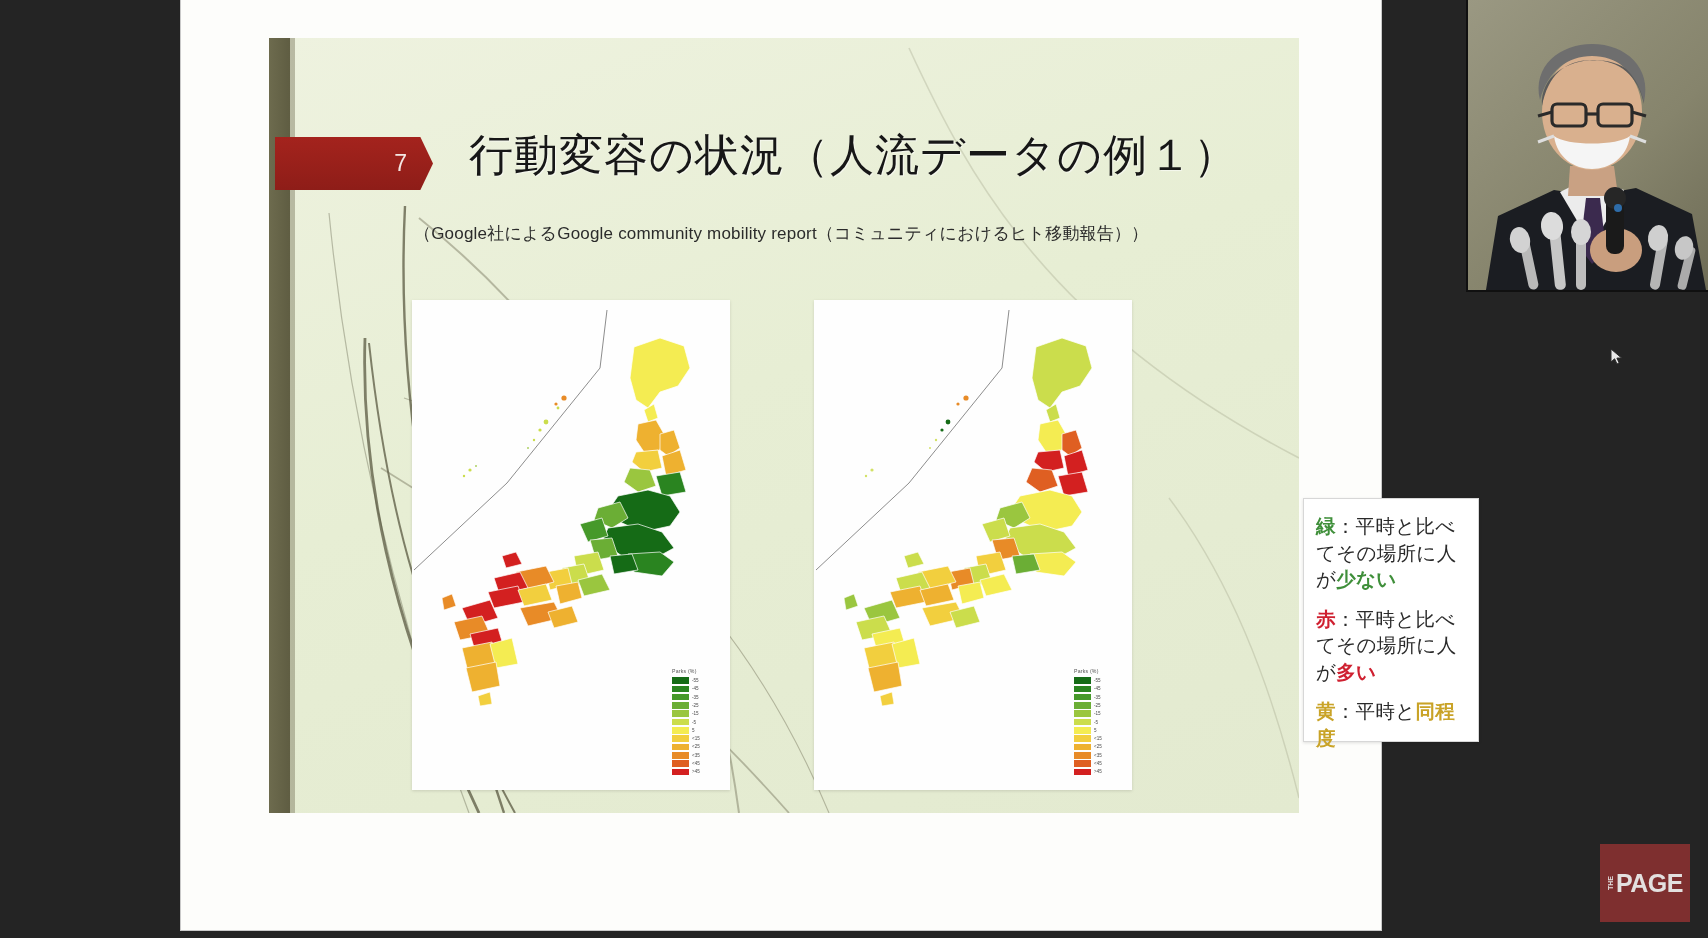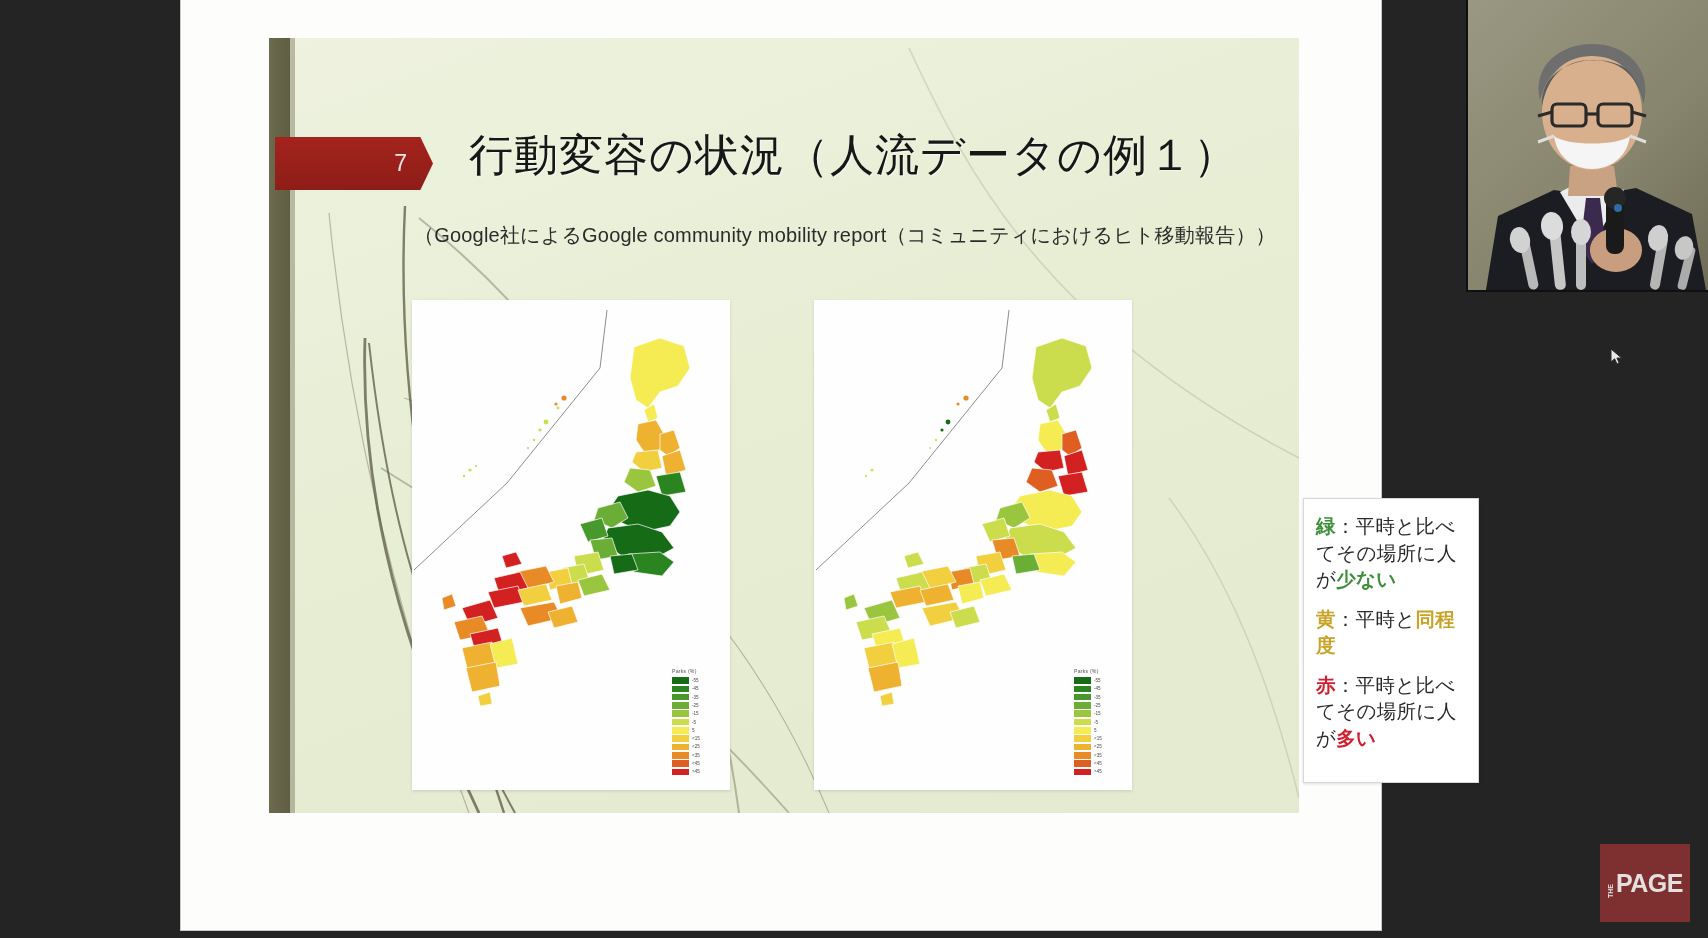--- a/index.html
+++ b/index.html
@@ -38,61 +38,61 @@
   
   #slide-title { position:absolute; left:200px; top:88px; width:810px;
                  font-size:44px; letter-spacing:1px; color:#171717;
                  font-weight:400; white-space:nowrap;
                  text-shadow:1px 1px 1px rgba(255,255,255,.6); }
 
   
   #subtitle { position:absolute; left:145px; top:177px; width:860px; }
   #subtitle .l1 { font-size:25px; color:#1d1d1d; letter-spacing:.5px;
                   white-space:nowrap; }
-  #subtitle .l2 { font-size:20px; color:#2b2b2b; margin-top:7px;
+  #subtitle .l2 { font-size:17px; color:#2b2b2b; margin-top:7px;
                   letter-spacing:.2px; white-space:nowrap; }
 
   
   .map-panel { position:absolute; top:262px; width:318px; height:490px;
                background:#fefefe; box-shadow:0 1px 3px rgba(0,0,0,.13);
                overflow:hidden; }
   #map-left  { left:143px; }
   #map-right { left:545px; }
   .map-panel svg { position:absolute; left:0; top:0; width:100%; height:100%; }
 
   
   .legend { position:absolute; right:12px; bottom:14px; width:46px; }
   .legend .lg-title { font-size:5.2px; color:#555; margin-bottom:2px;
                       letter-spacing:.2px; }
   .legend .lg-row { display:flex; align-items:center; height:8.3px; }
   .legend .sw { width:17px; height:6.6px; margin-right:3px; }
   .legend .lb { font-size:4.6px; color:#4a4a4a; }
 
   
-  #annot { position:absolute; left:1122px; top:498px; width:176px; height:285px;
+  #annot { position:absolute; left:1122px; top:498px; width:176px; height:244px;
            background:#ffffff; border:1px solid #d7d7d7;
            box-shadow:0 1px 3px rgba(0,0,0,.12); padding:14px 9px 0 12px; }
   #annot p { font-size:19.5px; line-height:1.36; color:#2a2a2a;
              margin-bottom:13px; letter-spacing:.3px; }
   #annot .g  { color:#3f8f3a; font-weight:bold; }
   #annot .y  { color:#c9a327; font-weight:bold; }
   #annot .r  { color:#cf2030; font-weight:bold; }
 
   
   #video { position:absolute; right:0px; top:0px; width:240px; height:290px;
            background:#8d8c75; overflow:hidden;
            box-shadow:0 0 0 2px #101010; }
   #video .wall { position:absolute; inset:0;
                  background:linear-gradient(135deg,#9a9882,#86846c 60%,#6e6c56); }
 
   
   #logo { position:absolute; right:18px; bottom:16px; width:90px; height:78px;
           background:#7e2f2f; display:flex; align-items:center;
           justify-content:center; }
-  #logo .lg { display:flex; color:#e3e0df; }
+  #logo .lg { display:flex; align-items:center; color:#e3e0df; }
   #logo .the { font-size:7px; font-weight:bold; letter-spacing:0;
                writing-mode:vertical-rl; transform:rotate(180deg);
                margin-right:2px; line-height:1; }
   #logo .pg  { font-size:25px; font-weight:bold; letter-spacing:-0.5px; }
 
   
   #cursor { position:absolute; left:1610px; top:348px; width:14px; height:18px; }
 </style>
 </head>
 <body>
@@ -379,24 +379,24 @@
         </div>
       </div>
 
     </div>
 
     <div id="annot">
       <p>
         <span class="g">緑</span><span>：平時と比べてその場所に人が</span><span class="g">少ない</span>
       </p>
       <p>
-        <span class="y">黄</span><span>：平時と</span><span class="y">同程度</span>
+        <span class="r">赤</span><span>：平時と比べてその場所に人が</span><span class="r">多い</span>
       </p>
       <p>
-        <span class="r">赤</span><span>：平時と比べてその場所に人が</span><span class="r">多い</span>
+        <span class="y">黄</span><span>：平時と</span><span class="y">同程度</span>
       </p>
     </div>
 
   </div>
 
   <div id="video">
     <div class="wall"></div>
     <svg viewBox="0 0 240 290" width="240" height="290" style="position:absolute;left:0;top:0;">
 
       <path d="M18 290 L30 216 L86 190 L124 196 L168 188 L224 214 L238 290 Z" fill="#1b1d22"></path>

